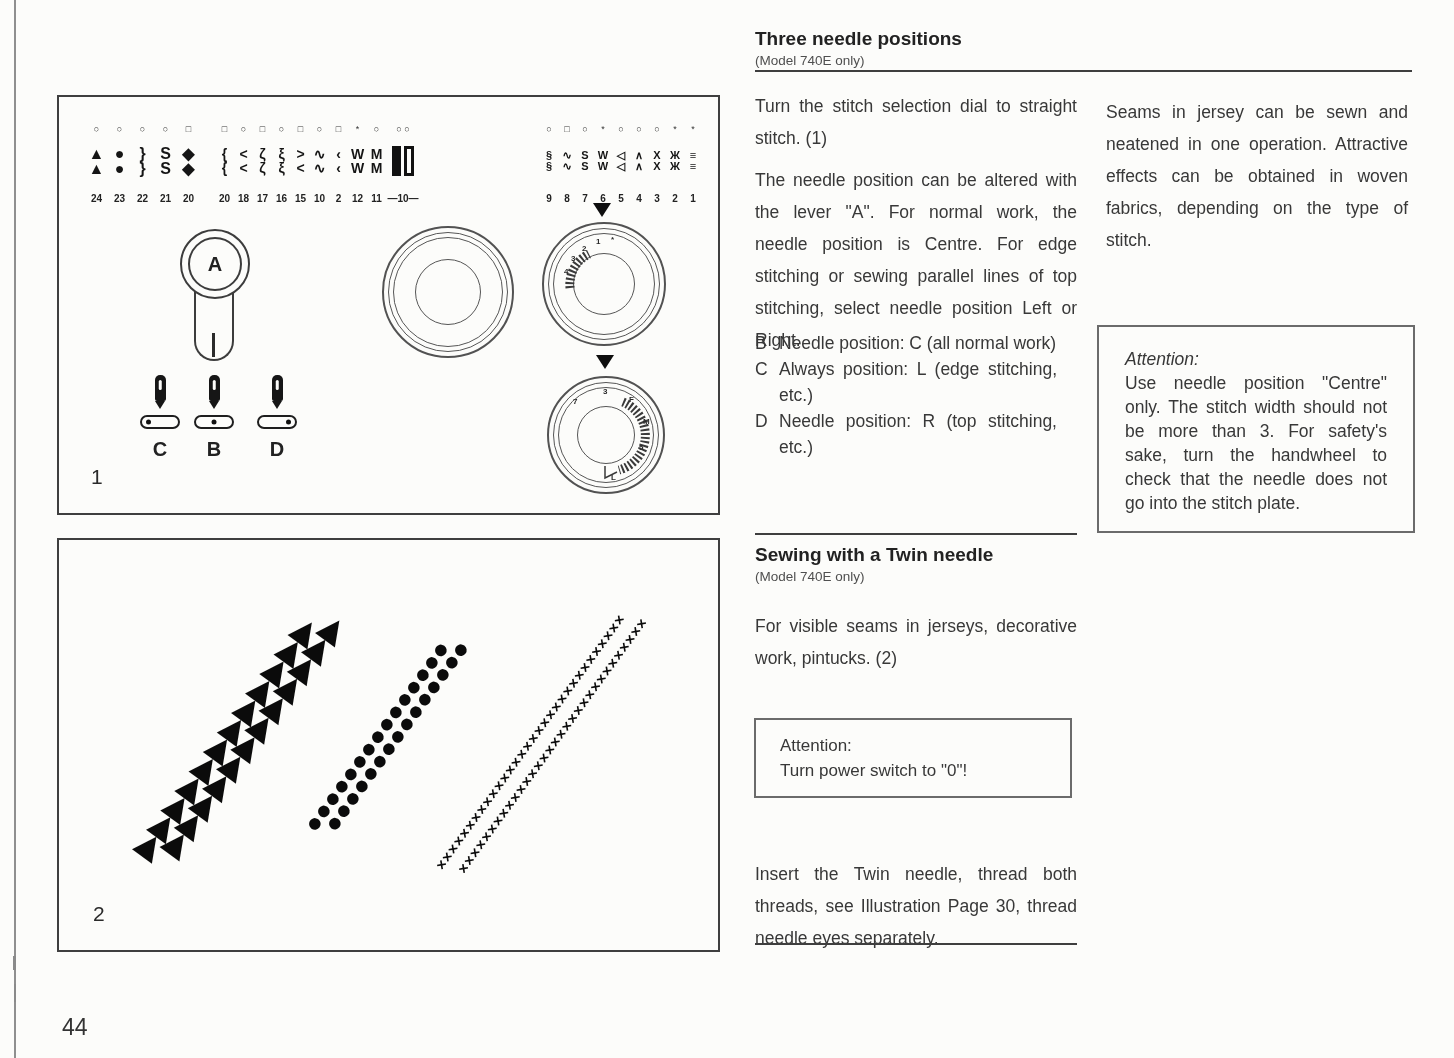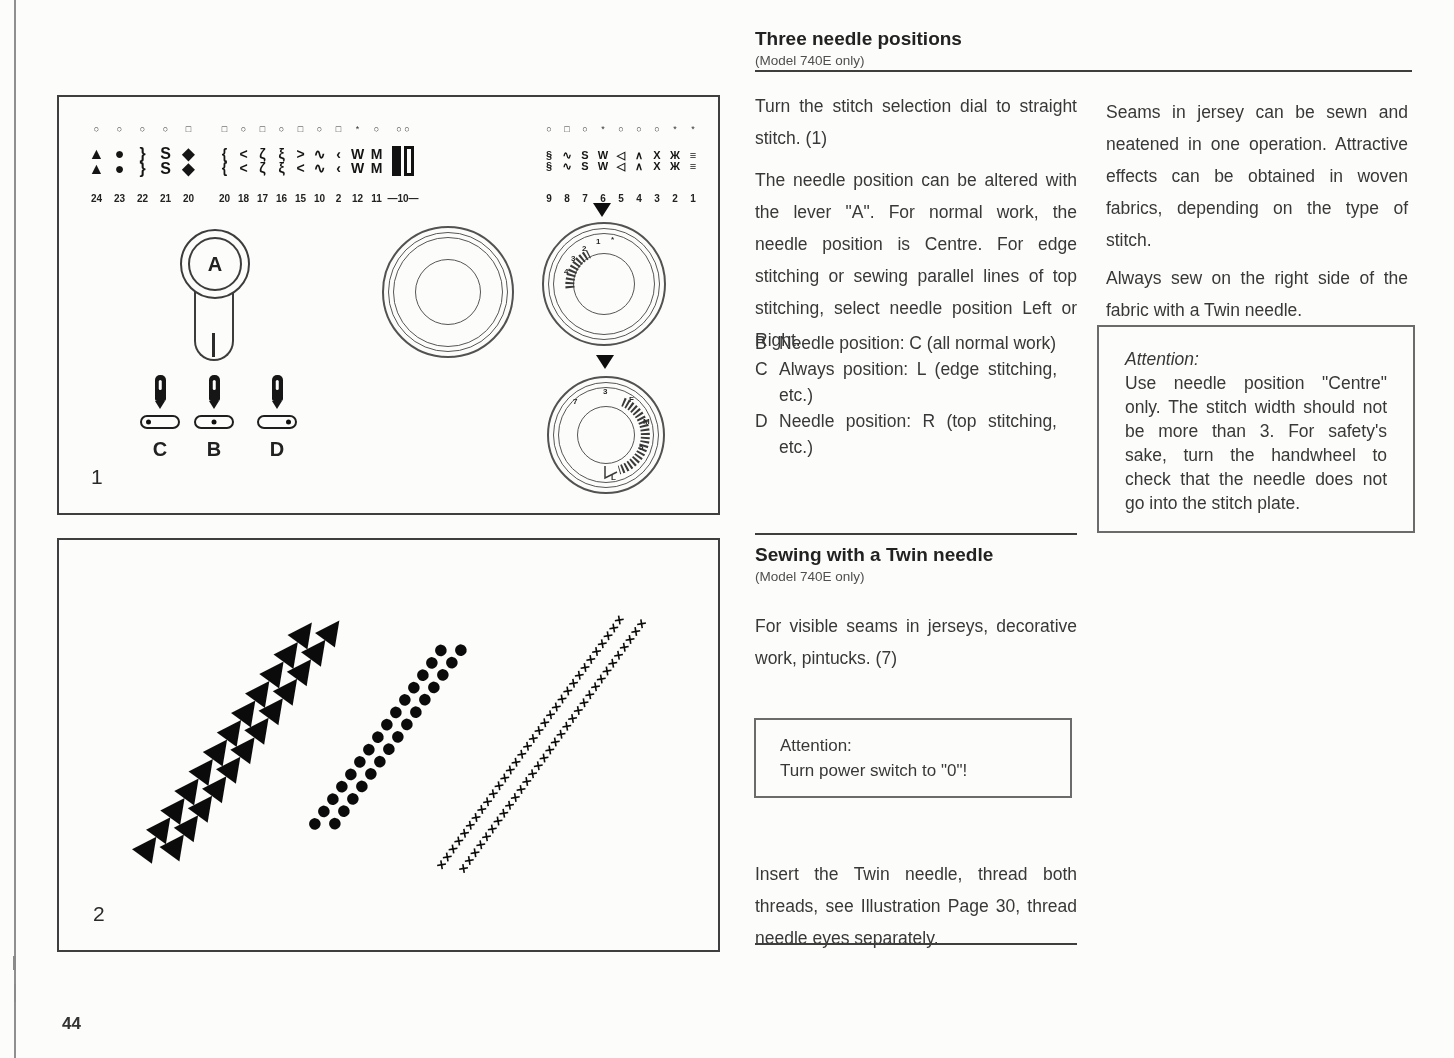--- a/index.html
+++ b/index.html
@@ -101,21 +101,21 @@
   #p-visible{left:755px;top:610px;width:322px;}
   .attention{position:absolute;border:2px solid #6b6b6b;box-sizing:border-box;background:#fcfcfa;}
   #att-mid{left:754px;top:718px;width:318px;height:80px;padding:13px 24px;font-size:17px;line-height:25px;}
   #att-right{left:1097px;top:325px;width:318px;height:208px;padding:20px 26px;font-size:17.5px;line-height:24px;}
   #att-right .att-title{font-style:italic;}
   #att-right .att-text{text-align:justify;}
   #p-insert{left:755px;top:858px;width:322px;}
   #rule-bottom{left:755px;top:943px;width:322px;}
   #p-jersey{left:1100px;top:90px;width:314px;}
   #p-jersey div{margin:6px;}
-  #page-num{position:absolute;left:62px;top:1014px;font-size:17px;color:#333;font-weight:bold;}
+  #page-num{position:absolute;left:62px;top:1014px;font-size:23px;color:#333;}
 </style>
 </head>
 <body>
 
 <div class="page">
 
   <div class="scan-line"></div>
   <div class="scan-mark" id="mark1"></div>
   <div class="scan-mark" id="mark2"></div>
 
@@ -384,33 +384,32 @@
     </div>
     <div class="list-row">
       <span class="list-key">D</span>
       <span class="list-text">Needle position: R (top stitching, etc.)</span>
     </div>
   </div>
 
   <div class="rule" id="rule-twin"></div>
   <div class="h1" id="h-twin">Sewing with a Twin needle</div>
   <div class="sub" id="sub-twin">(Model 740E only)</div>
-  <div class="para" id="p-visible">For visible seams in jerseys, decorative work, pintucks. (7)</div>
+  <div class="para" id="p-visible">For visible seams in jerseys, decorative work, pintucks. (2)</div>
 
   <div class="attention" id="att-mid">
     <div class="att-title">Attention:</div>
     <div class="att-text">Turn power switch to "0"!</div>
   </div>
 
   <div class="para" id="p-insert">Insert the Twin needle, thread both threads, see Illustration Page 30, thread needle eyes separately.</div>
   <div class="rule" id="rule-bottom"></div>
 
   <div class="para" id="p-jersey">
     <div>Seams in jersey can be sewn and neatened in one operation. Attractive effects can be obtained in woven fabrics, depending on the type of stitch.</div>
-    <div>Always sew on the right side of the fabric with a Twin needle.</div>
   </div>
 
   <div class="attention" id="att-right">
     <div class="att-title">Attention:</div>
     <div class="att-text">Use needle position "Centre" only. The stitch width should not be more than 3. For safety's sake, turn the handwheel to check that the needle does not go into the stitch plate.</div>
   </div>
 
   <div id="page-num">44</div>
 </div>
 

